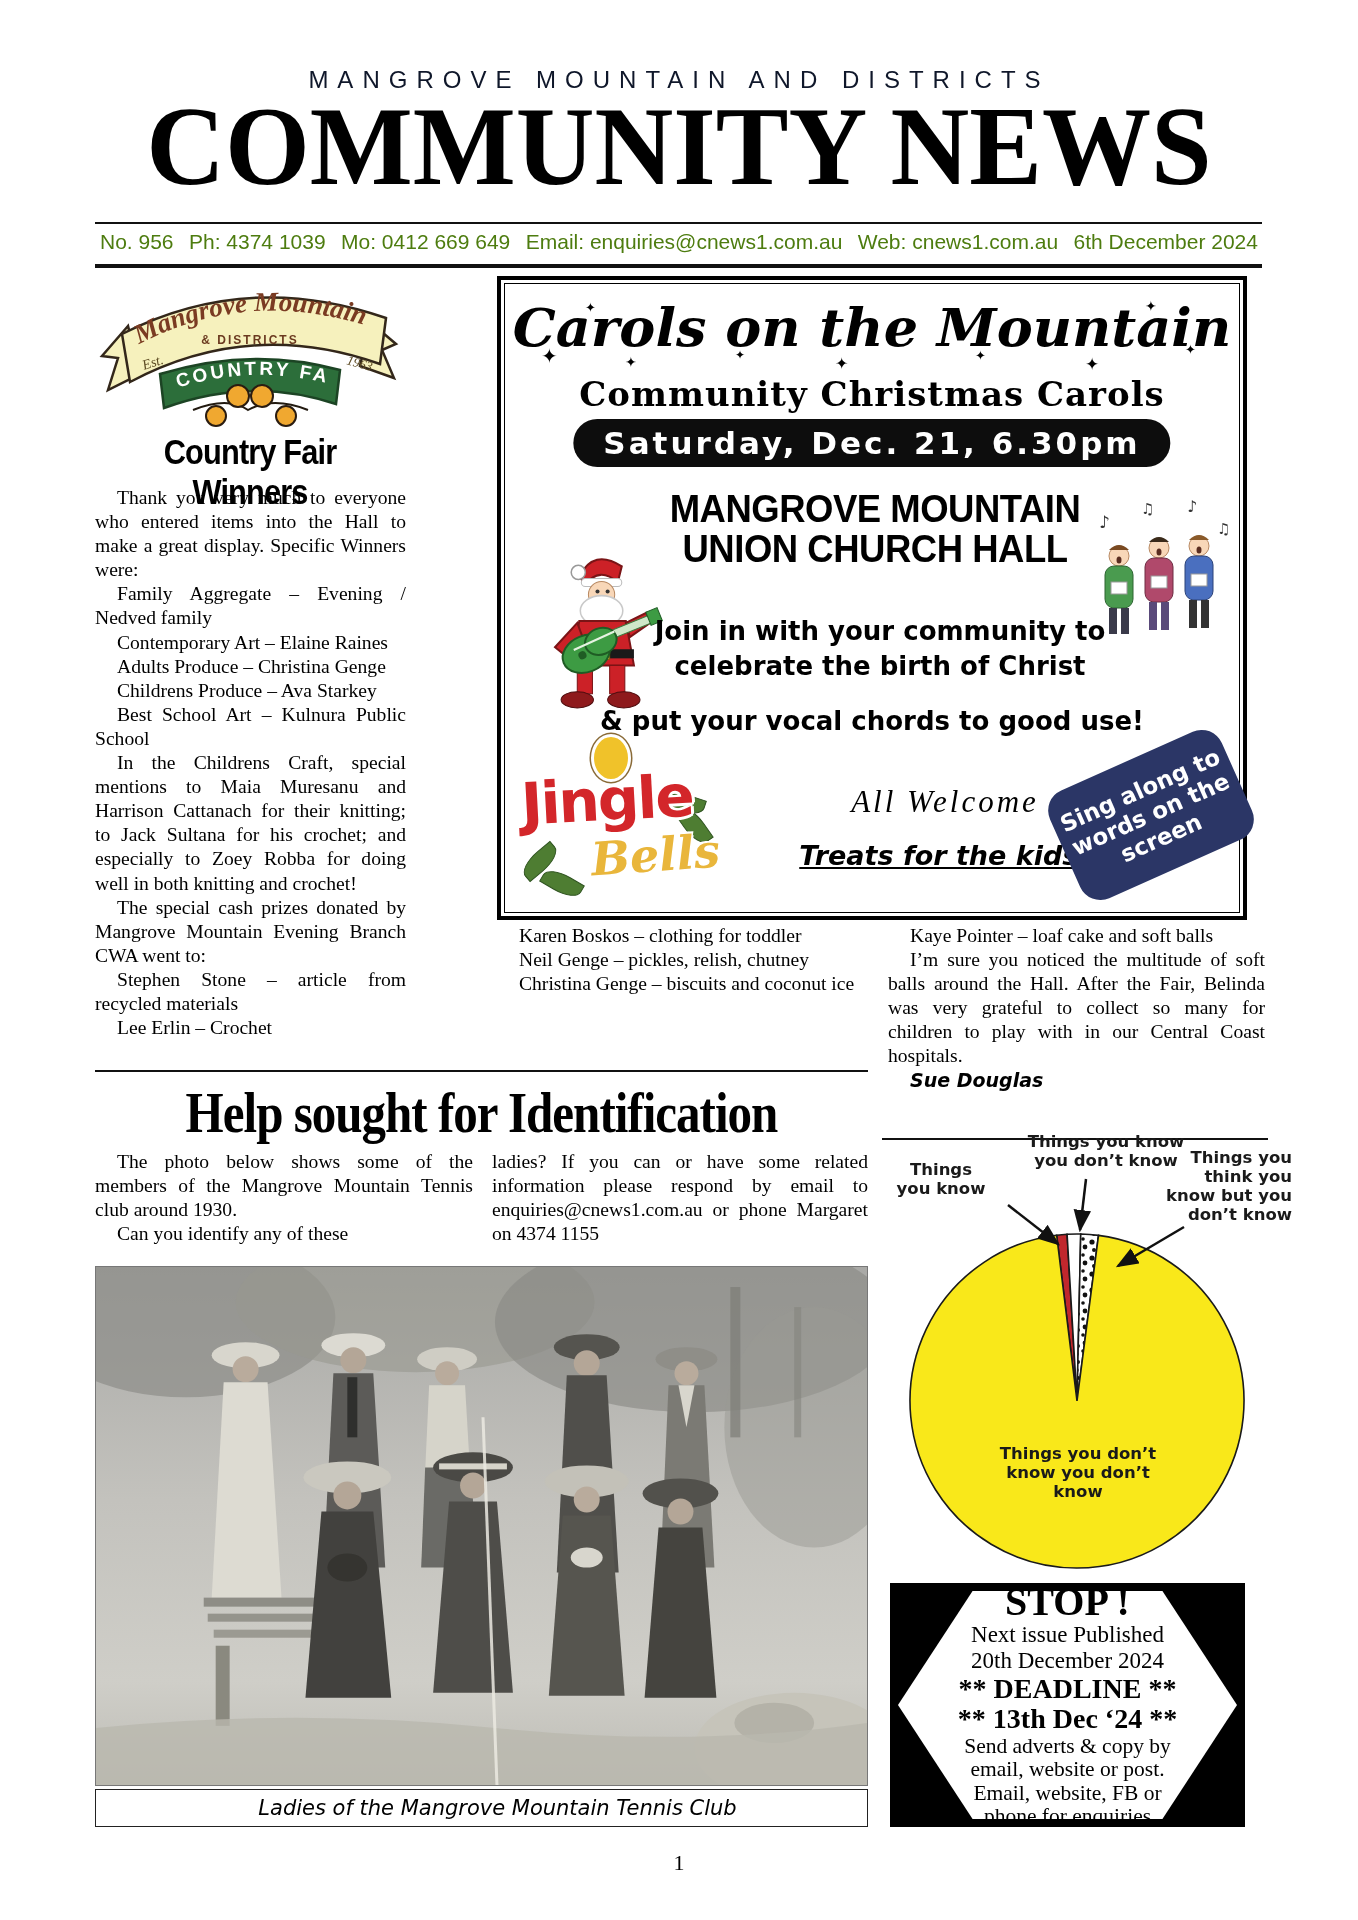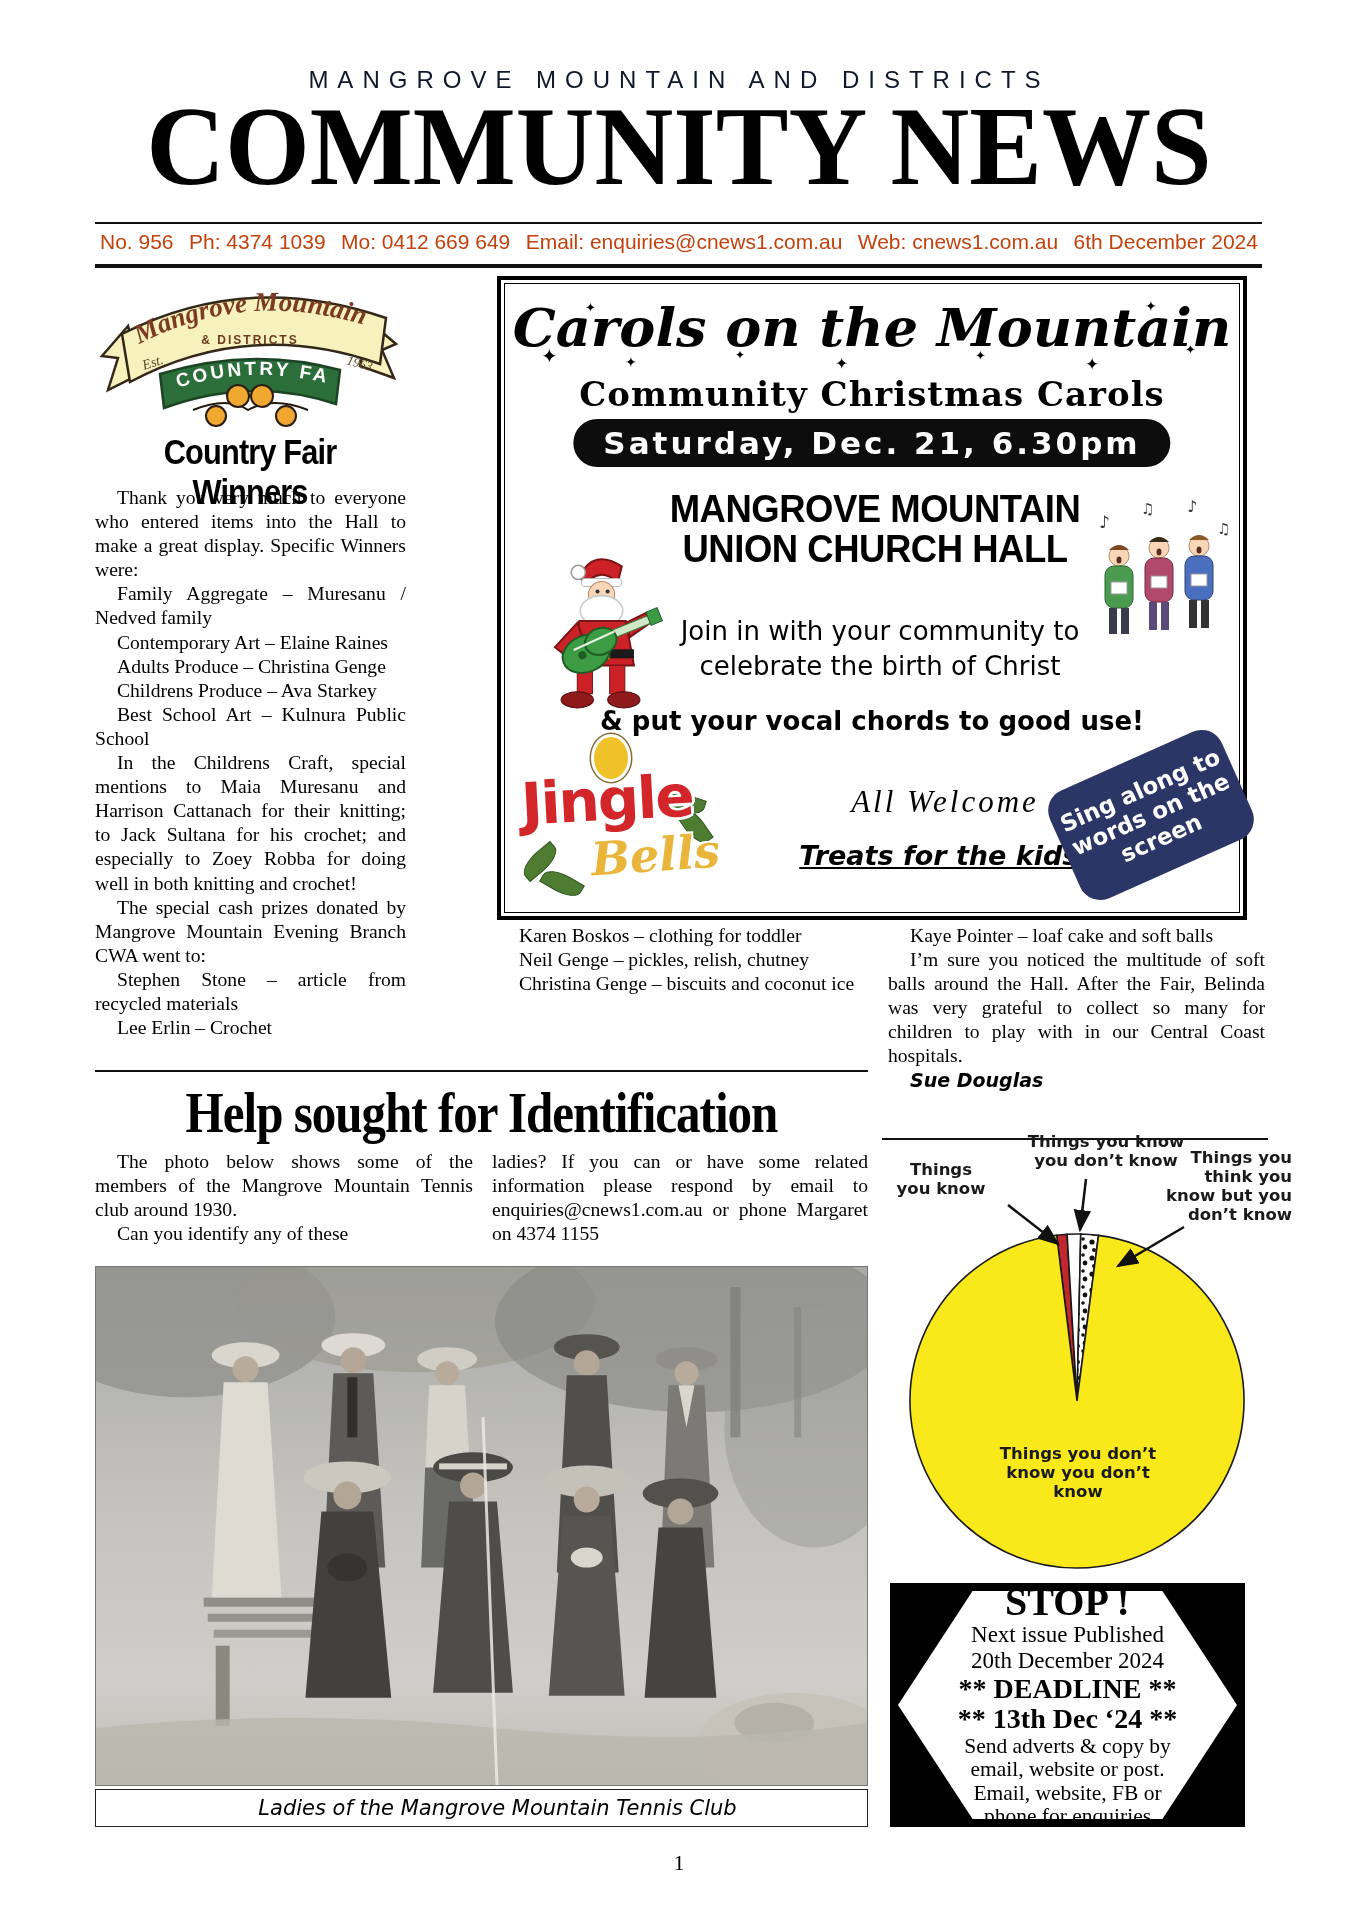--- a/index.html
+++ b/index.html
@@ -8,21 +8,21 @@
   .abs{position:absolute;}
 
   
   .kicker{left:0;top:66px;width:1358px;text-align:center;
           font-family:"Liberation Sans",sans-serif;font-size:24px;letter-spacing:9px;color:#0f172a;}
   .masthead-title{left:0;top:88px;width:1358px;text-align:center;
           font-family:"Liberation Serif",serif;font-weight:bold;font-size:101px;
           transform:scale(1.08,1.12);transform-origin:50% 50%;white-space:nowrap;}
   .rule-1{left:95px;top:222px;width:1167px;height:2px;background:#111;}
   .info-row{left:100px;top:230px;width:1158px;display:flex;justify-content:space-between;
-          font-family:"Liberation Sans",sans-serif;font-size:21px;color:#c2410c;align-items:center;}
+          font-family:"Liberation Sans",sans-serif;font-size:21px;color:#4d7c0f;align-items:center;}
   .rule-2{left:95px;top:264px;width:1167px;height:4px;background:#111;}
 
   
   .fair-logo{left:98px;top:278px;width:302px;height:152px;}
   .fair-heading{left:95px;top:432px;width:310px;text-align:center;
           font-family:"Liberation Sans",sans-serif;font-weight:bold;font-size:35px;
           transform:scaleX(0.88);transform-origin:50% 0;letter-spacing:-1px;}
   .fair-body{left:95px;top:486px;width:311px;font-size:19.6px;line-height:1.23;text-align:justify;}
   .fair-body p{margin:0;text-indent:22px;}
 
@@ -37,21 +37,21 @@
           font-family:"DejaVu Serif",serif;font-weight:bold;font-size:34px;letter-spacing:1px;}
   .carols-pill{position:absolute;left:50%;top:135px;transform:translateX(-50%);
           background:#0d0d0d;color:#fff;border-radius:26px;padding:6px 30px;
           font-family:"DejaVu Sans",sans-serif;font-weight:bold;font-size:31px;letter-spacing:3px;white-space:nowrap;}
   .santa{position:absolute;left:14px;top:258px;width:155px;height:172px;}
   .carolers{position:absolute;right:4px;top:214px;width:152px;height:152px;}
   .venue{position:absolute;left:130px;top:206px;width:480px;text-align:center;
           font-family:"Liberation Sans",sans-serif;font-weight:bold;font-size:38px;line-height:1.05;
           transform:scaleX(0.96);letter-spacing:-0.5px;}
   .join{position:absolute;left:120px;top:330px;width:510px;text-align:center;
-          font-family:"DejaVu Sans",sans-serif;font-weight:normal;font-size:26px;line-height:1.35;}
+          font-family:"DejaVu Sans",sans-serif;font-weight:bold;font-size:26px;line-height:1.35;}
   .catch{position:absolute;left:0;top:420px;width:100%;text-align:center;
           font-family:"DejaVu Sans",sans-serif;font-weight:bold;font-size:26px;line-height:1.35;}
   .jingle{position:absolute;left:8px;top:448px;width:240px;height:180px;}
   .jingle-ornament{position:absolute;left:78px;top:2px;width:34px;height:42px;border-radius:50%;
           background:#f0c22a;border:3px solid #fff;box-shadow:0 0 0 1.5px #8a6b38;}
   .jingle-w1{position:absolute;left:8px;top:34px;font-family:"DejaVu Sans",sans-serif;font-weight:bold;
           font-size:58px;color:#d3262a;transform:rotate(-3deg);letter-spacing:-2px;
           text-shadow:-2px -2px 0 #fff,2px -2px 0 #fff,-2px 2px 0 #fff,2px 2px 0 #fff,0 3px 0 #fff,3px 0 0 #fff;}
   .jingle-w2{position:absolute;left:78px;top:96px;font-family:"DejaVu Serif",serif;font-weight:bold;font-style:italic;
           font-size:46px;color:#e9b63b;transform:rotate(-4deg);
@@ -153,21 +153,21 @@
     <path d="M95,132 Q130,118 150,132 Q175,118 210,132" fill="none" stroke="#221a10" stroke-width="2"></path>
     <circle cx="140" cy="118" r="11" fill="#f0a830" stroke="#2a1c10" stroke-width="2"></circle>
     <circle cx="164" cy="118" r="11" fill="#f0a830" stroke="#2a1c10" stroke-width="2"></circle>
     <circle cx="118" cy="138" r="10" fill="#f0a830" stroke="#2a1c10" stroke-width="2"></circle>
     <circle cx="188" cy="138" r="10" fill="#f0a830" stroke="#2a1c10" stroke-width="2"></circle>
   </svg>
 
   <div class="abs fair-heading">Country Fair Winners</div>
   <div class="abs fair-body">
     <p>Thank you very much to everyone who entered items into the Hall to make a great display. Specific Winners were:</p>
-    <p>Family Aggregate – Muresanu / Nedved family</p>
+    <p>Family Aggregate – Evening / Nedved family</p>
     <p>Contemporary Art – Elaine Raines</p>
     <p>Adults Produce – Christina Genge</p>
     <p>Childrens Produce – Ava Starkey</p>
     <p>Best School Art – Kulnura Public School</p>
     <p>In the Childrens Craft, special mentions to Maia Muresanu and Harrison Cattanach for their knitting; to Jack Sultana for his crochet; and especially to Zoey Robba for doing well in both knitting and crochet!</p>
     <p>The special cash prizes donated by Mangrove Mountain Evening Branch CWA went to:</p>
     <p>Stephen Stone – article from recycled materials</p>
     <p>Lee Erlin – Crochet</p>
   </div>
 

